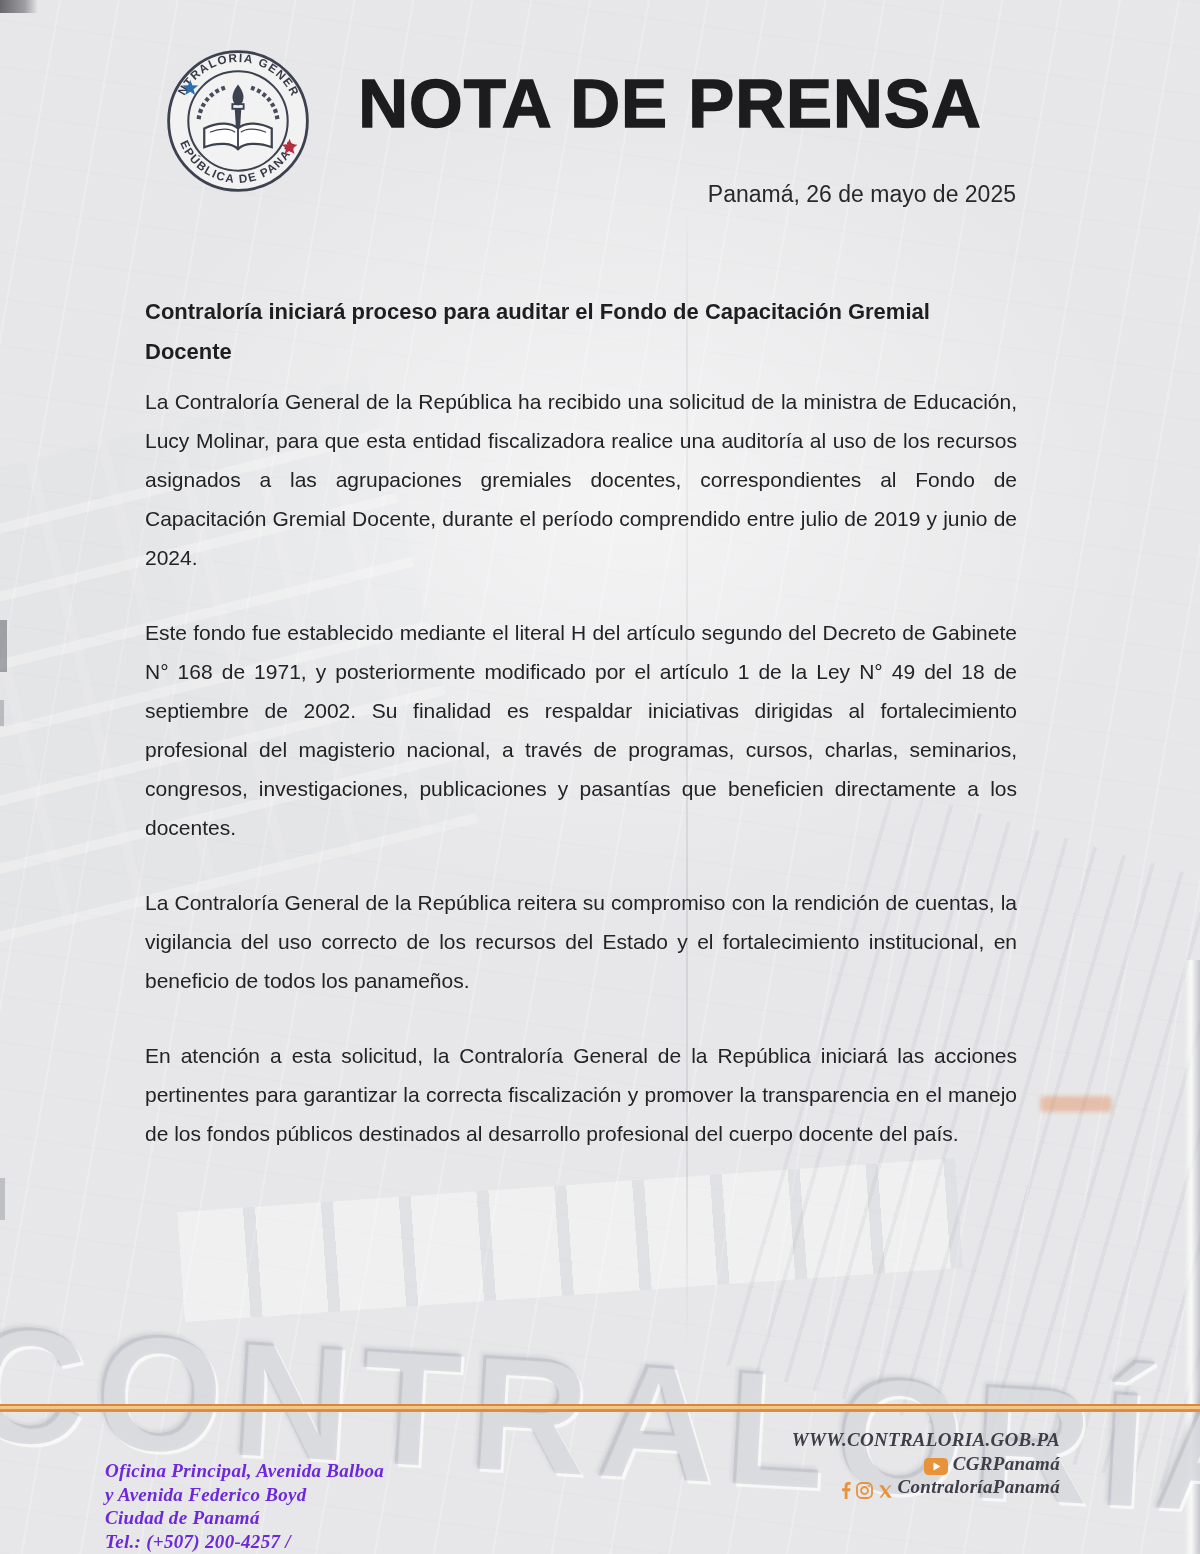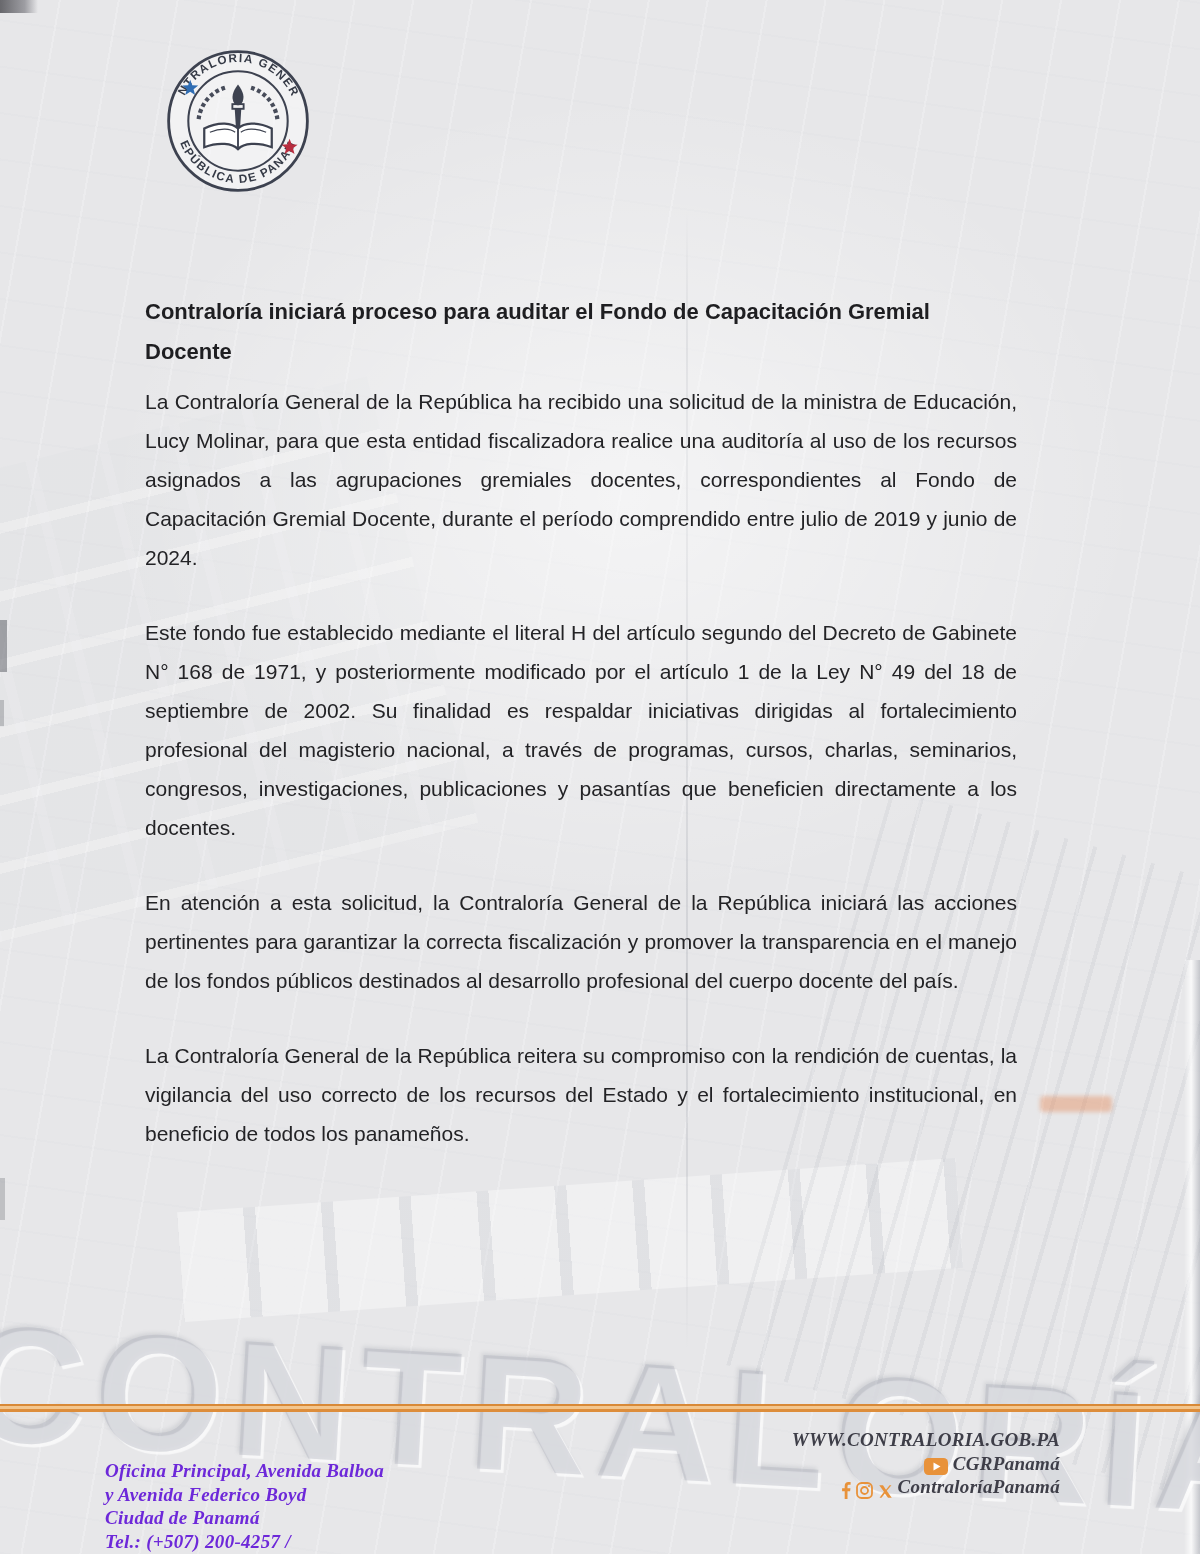--- a/index.html
+++ b/index.html
@@ -111,28 +111,30 @@
     <path d="M -3.5 -13 L 3.5 -13 L 1.8 14 L -1.8 14 Z" fill="#3d4250"></path>
 
     <path d="M -36 8 C -20 0 -6 2 0 8 C 6 2 20 0 36 8 L 36 28 C 20 22 6 24 0 30 C -6 24 -20 22 -36 28 Z" fill="#ffffff" stroke="#3d4250" stroke-width="2.4"></path>
     <path d="M 0 8 L 0 30" stroke="#3d4250" stroke-width="2"></path>
     <path d="M -30 12 C -18 7 -8 8 -3 12 M 30 12 C 18 7 8 8 3 12" fill="none" stroke="#3d4250" stroke-width="1.2"></path>
 
     <polygon transform="translate(-51,-35)" fill="#2f6db3" points="0,-9 -2.23,-3.07 -8.56,-2.78 -3.61,1.17 -5.29,7.28 0,3.8 5.29,7.28 3.61,1.17 8.56,-2.78 2.23,-3.07"></polygon>
     <polygon transform="translate(55,28)" fill="#b82d3f" points="0,-9 -2.23,-3.07 -8.56,-2.78 -3.61,1.17 -5.29,7.28 0,3.8 5.29,7.28 3.61,1.17 8.56,-2.78 2.23,-3.07"></polygon>
   </svg>
 
+  <div class="doc-title">NOTA DE PRENSA</div>
+  <div class="dateline">Panamá, 26 de mayo de 2025</div>
 
   <div class="article">
     <h2 class="headline">Contraloría iniciará proceso para auditar el Fondo de Capacitación Gremial Docente</h2>
     <div>
         <p class="para">La Contraloría General de la República ha recibido una solicitud de la ministra de Educación, Lucy Molinar, para que esta entidad fiscalizadora realice una auditoría al uso de los recursos asignados a las agrupaciones gremiales docentes, correspondientes al Fondo de Capacitación Gremial Docente, durante el período comprendido entre julio de 2019 y junio de 2024.</p>
         <p class="para">Este fondo fue establecido mediante el literal H del artículo segundo del Decreto de Gabinete N° 168 de 1971, y posteriormente modificado por el artículo 1 de la Ley N° 49 del 18 de septiembre de 2002. Su finalidad es respaldar iniciativas dirigidas al fortalecimiento profesional del magisterio nacional, a través de programas, cursos, charlas, seminarios, congresos, investigaciones, publicaciones y pasantías que beneficien directamente a los docentes.</p>
+        <p class="para">La Contraloría General de la República reitera su compromiso con la rendición de cuentas, la vigilancia del uso correcto de los recursos del Estado y el fortalecimiento institucional, en beneficio de todos los panameños.</p>
         <p class="para">En atención a esta solicitud, la Contraloría General de la República iniciará las acciones pertinentes para garantizar la correcta fiscalización y promover la transparencia en el manejo de los fondos públicos destinados al desarrollo profesional del cuerpo docente del país.</p>
-        <p class="para">La Contraloría General de la República reitera su compromiso con la rendición de cuentas, la vigilancia del uso correcto de los recursos del Estado y el fortalecimiento institucional, en beneficio de todos los panameños.</p>
       </div>
   </div>
 
   <div class="rule"></div>
 
   <div class="footer-left">
       <div>Oficina Principal, Avenida Balboa</div>
       <div>y Avenida Federico Boyd</div>
       <div>Ciudad de Panamá</div>
       <div>Tel.: (+507) 200-4257 /</div>

